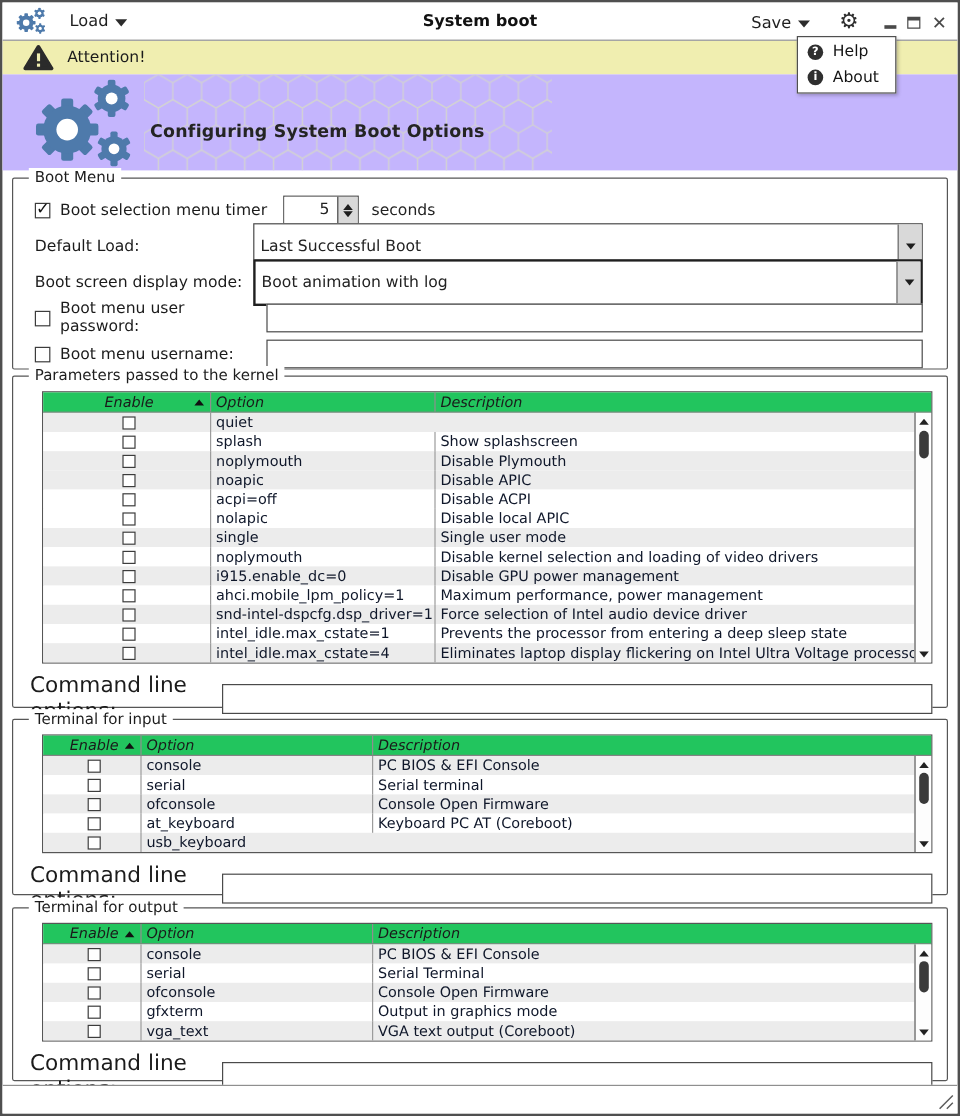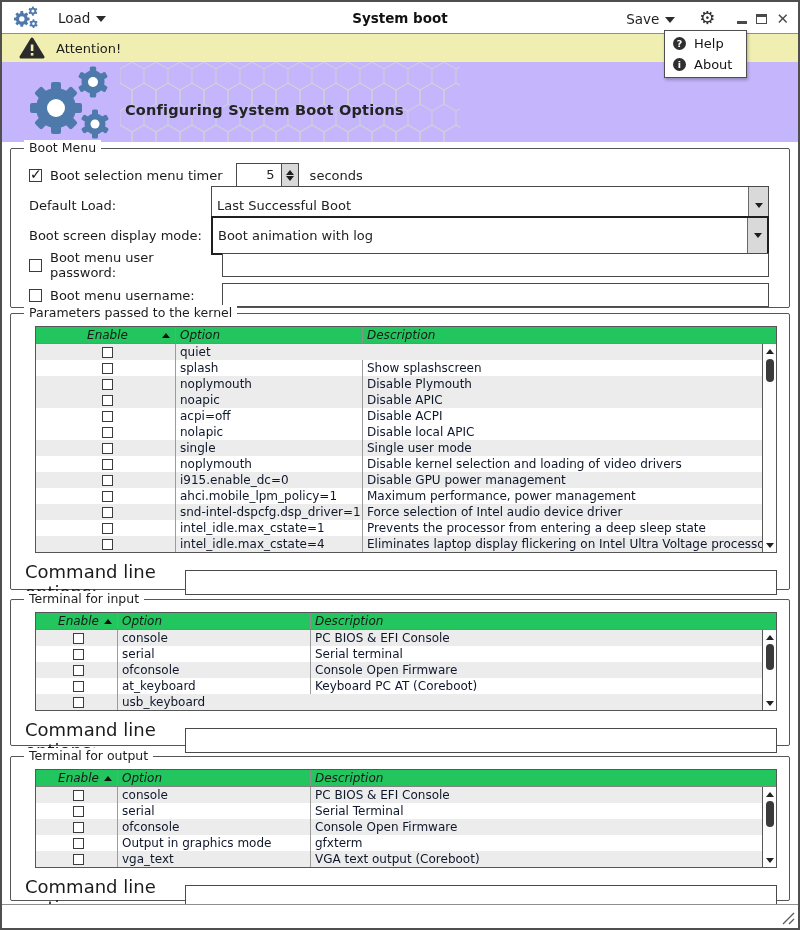--- a/index.html
+++ b/index.html
@@ -493,22 +493,22 @@
               <span class="cb small"></span>
             </div>
             <div class="td">ofconsole</div>
             <div class="td">Console Open Firmware</div>
           </div>
 
           <div class="trow">
             <div class="td td-en">
               <span class="cb small"></span>
             </div>
+            <div class="td">gfxterm</div>
             <div class="td">Output in graphics mode</div>
-            <div class="td">gfxterm</div>
           </div>
 
           <div class="trow alt">
             <div class="td td-en">
               <span class="cb small"></span>
             </div>
             <div class="td">vga_text</div>
             <div class="td">VGA text output (Coreboot)</div>
           </div>
         <div class="sbar">

